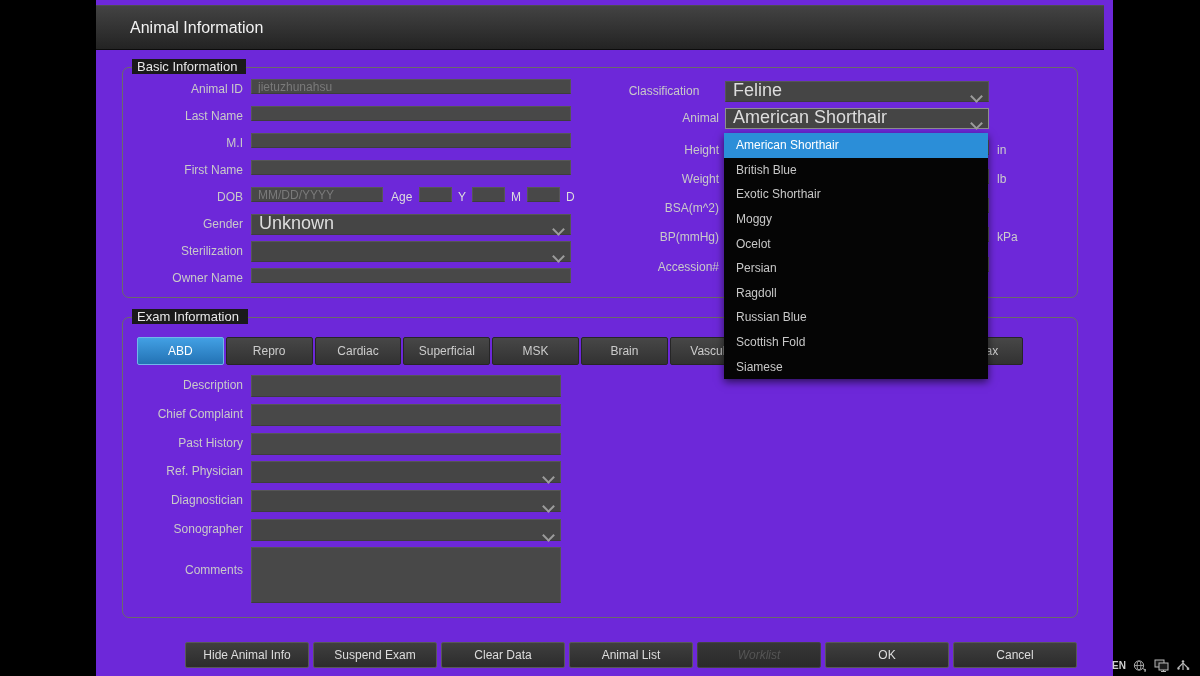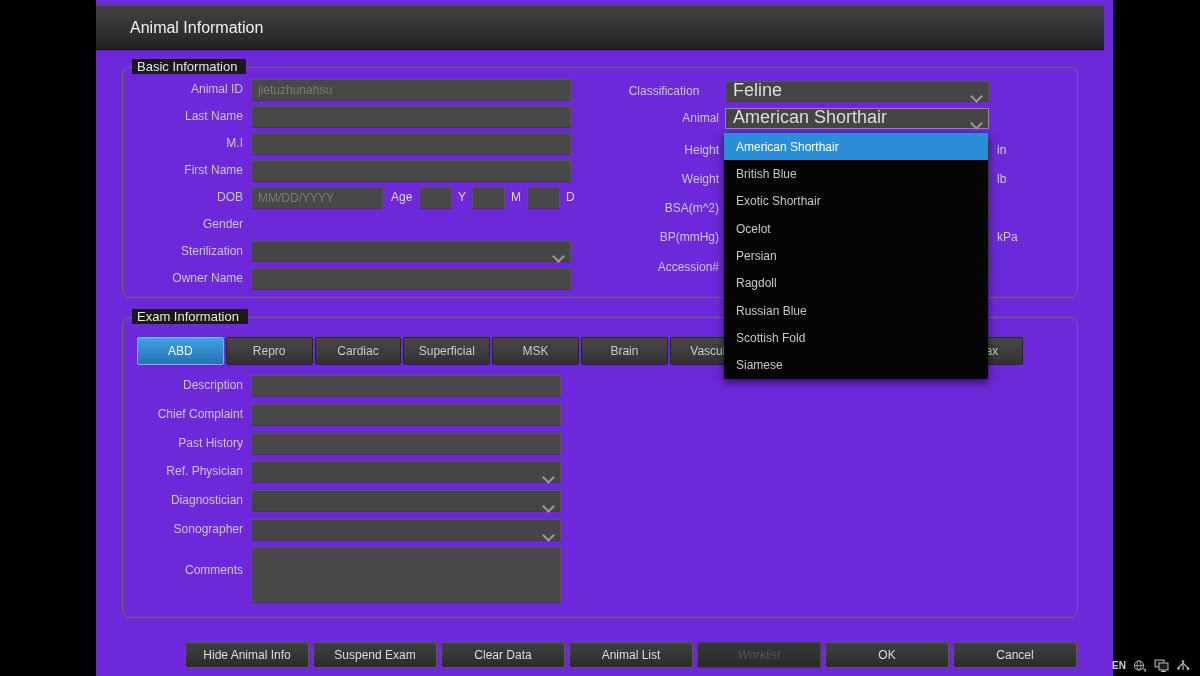--- a/index.html
+++ b/index.html
@@ -15,21 +15,21 @@
 
   
   .groupbox{position:absolute;border:1px solid #6a6a6a;border-radius:7px;box-sizing:border-box;}
   .groupbox .legend{position:absolute;top:-9px;left:9px;background:#1a1a1a;padding:0 9px 0 5px;
                     font-size:13px;color:#e8e8e8;white-space:nowrap;}
 
   .lbl{position:absolute;width:120px;text-align:right;font-size:12px;color:#c9c9c9;line-height:21px;white-space:nowrap;}
   .lbl-r{position:absolute;left:486px;width:110px;text-align:right;font-size:12px;color:#c9c9c9;line-height:21px;white-space:nowrap;}
   .unit{position:absolute;left:874px;font-size:12px;color:#cccccc;line-height:21px;}
 
-  .tin{position:absolute;height:22px;background:#484848;border:1px solid #565656;border-bottom-color:#3d3d3d;
+  .tin{position:absolute;height:15px;background:#484848;border:1px solid #565656;border-bottom-color:#3d3d3d;
        box-sizing:border-box;color:#dddddd;font-size:12px;padding:0 6px;outline:none;
        font-family:"Liberation Sans",sans-serif;}
   .tin::placeholder{color:#7a7a7a;opacity:1;}
 
   .combo{position:absolute;height:21px;background:#454545;border:1px solid #565656;border-bottom-color:#3d3d3d;
          box-sizing:border-box;display:flex;align-items:flex-end;justify-content:space-between;
          padding:0 7px;font-size:18px;color:#dddddd;cursor:default;}
   .combo.focused{border-color:#8f8f8f;}
   .chev{width:7px;height:7px;border-right:2px solid #9c9c9c;border-bottom:2px solid #9c9c9c;
         transform:rotate(45deg);margin-top:-4px;flex:0 0 auto;}
@@ -92,20 +92,24 @@
       <input class="tin" style="left: 128px; top: 119px; width: 132px;" placeholder="MM/DD/YYYY">
       <div class="sublbl" style="left:268px;top:119px;">Age</div>
       <input class="tin" style="left: 296px; top: 119px; width: 33px; padding: 0px 3px;" value="">
       <div class="sublbl" style="left:335px;top:119px;">Y</div>
       <input class="tin" style="left: 349px; top: 119px; width: 33px; padding: 0px 3px;" value="">
       <div class="sublbl" style="left:388px;top:119px;">M</div>
       <input class="tin" style="left: 404px; top: 119px; width: 33px; padding: 0px 3px;" value="">
       <div class="sublbl" style="left:443px;top:119px;">D</div>
 
       <div class="lbl" style="left:0;top:146px;">Gender</div>
+      <div class="combo" style="left:128px;top:146px;width:320px;">
+        <span>Unknown</span>
+        <span class="chev"></span>
+      </div>
 
       <div class="lbl" style="left:0;top:173px;">Sterilization</div>
       <div class="combo" style="left:128px;top:173px;width:320px;">
         <span></span>
         <span class="chev"></span>
       </div>
 
       <div class="lbl" style="left:0;top:200px;">Owner Name</div>
       <input class="tin" style="left: 128px; top: 200px; width: 320px;" value="">
 
@@ -184,20 +188,21 @@
       </div>
 
       <div class="lbl" style="left:0;top:242px;">Comments</div>
       <textarea class="tin" style="left: 128px; top: 229px; width: 310px; height: 56px;"></textarea>
     </div>
 
     <div class="dropdown">
       <div class="opt selected">American Shorthair</div>
       <div class="opt">British Blue</div>
       <div class="opt">Exotic Shorthair</div>
+      <div class="opt">Moggy</div>
       <div class="opt">Ocelot</div>
       <div class="opt">Persian</div>
       <div class="opt">Ragdoll</div>
       <div class="opt">Russian Blue</div>
       <div class="opt">Scottish Fold</div>
       <div class="opt">Siamese</div>
     </div>
 
     <div class="footer">
       <div class="btn">Hide Animal Info</div>

